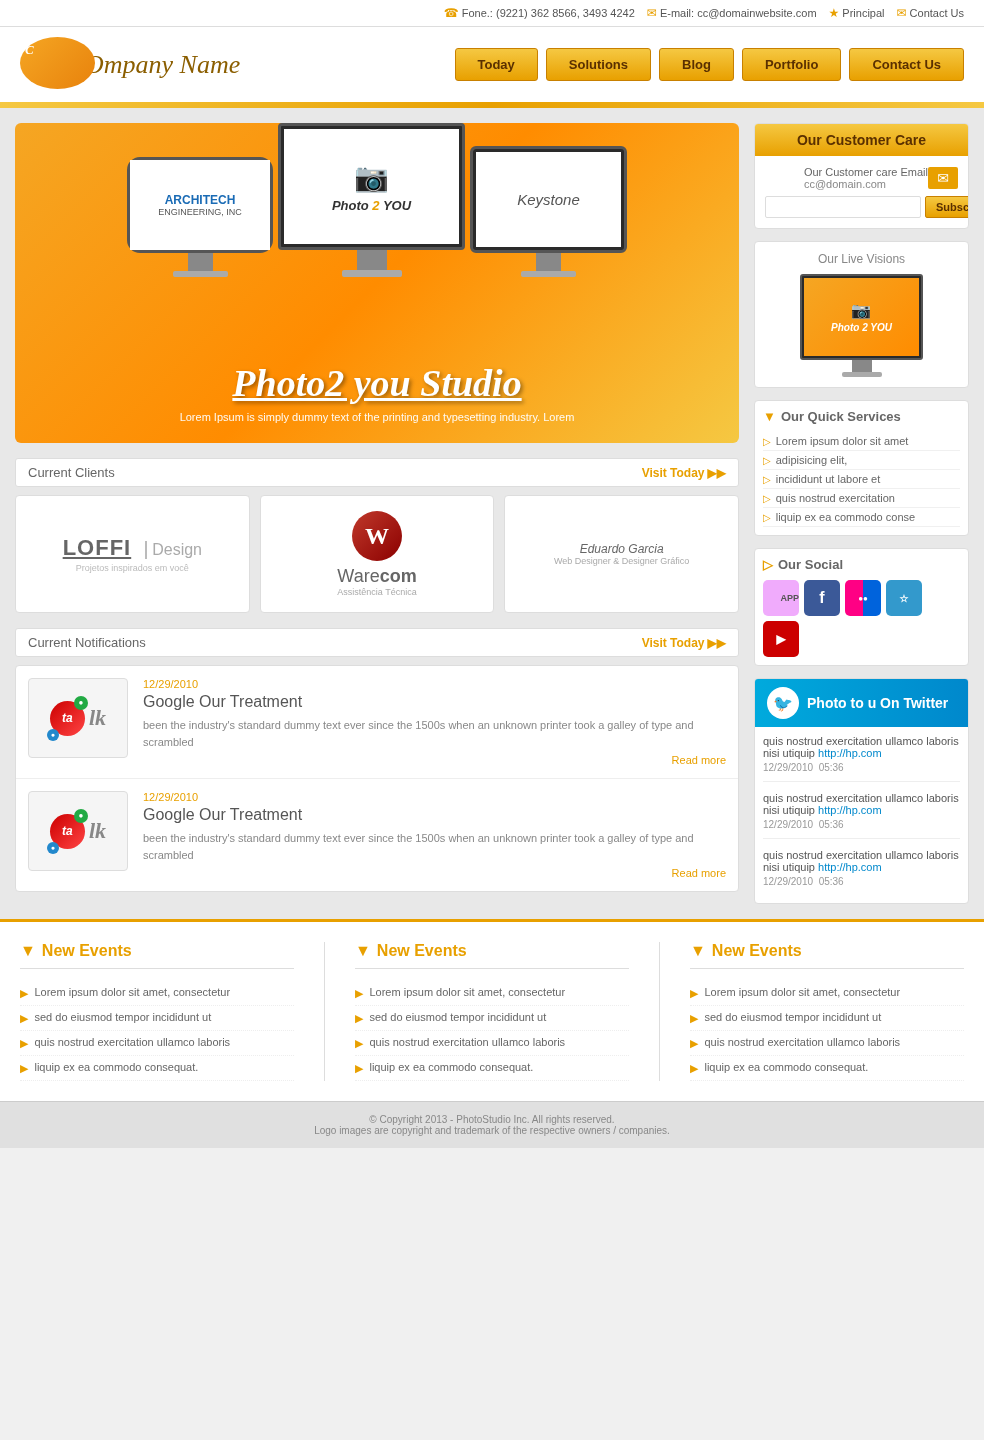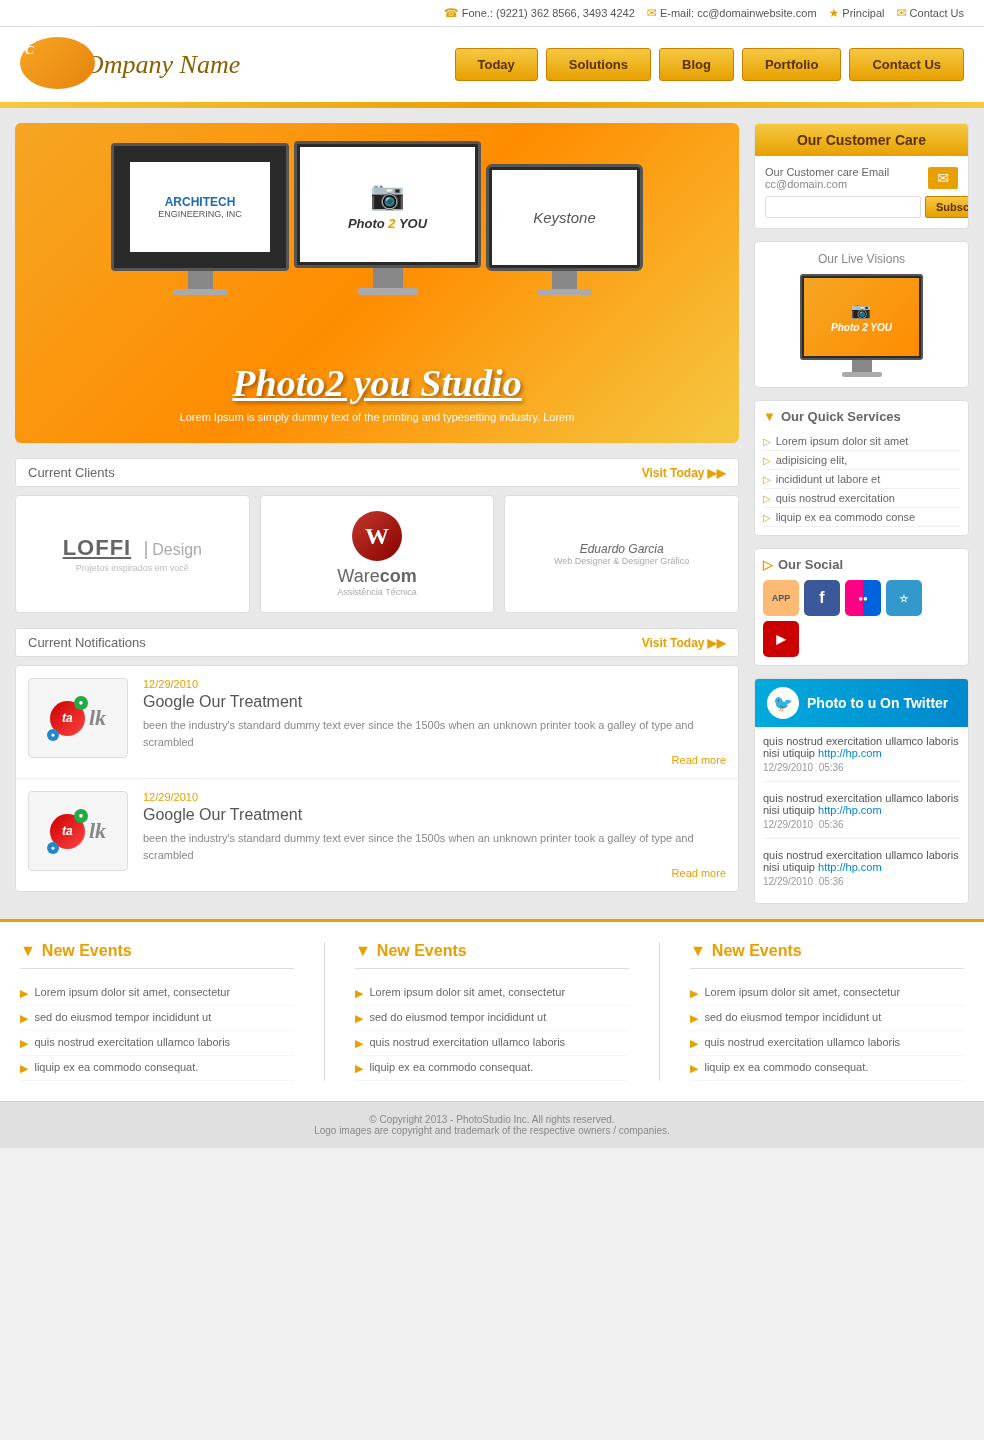--- a/index.html
+++ b/index.html
@@ -58,21 +58,21 @@
     .read-more { color: #e8a000; font-size: 11px; cursor: pointer; text-align: right; display: block; margin-top: 4px; }
 
     
     .sidebar { width: 215px; flex-shrink: 0; display: flex; flex-direction: column; gap: 12px; }
 
     .sidebar-box { background: #fff; border: 1px solid #ddd; border-radius: 4px; overflow: hidden; }
     .sidebar-header { background: linear-gradient(to bottom, #f5c842, #e8a000); padding: 8px 12px; font-size: 14px; color: #5a3000; font-weight: bold; text-align: center; }
 
     
     .customer-care-content { padding: 10px; }
-    .care-email-row { display: flex; align-items: center; justify-content: space-between; }
+    .care-email-row { display: flex; align-items: center; justify-content: flex-end; }
     .mail-icon-box { width: 30px; height: 22px; background: #e8a000; display: flex; align-items: center; justify-content: center; border-radius: 2px; }
     .subscribe-row { display: flex; gap: 4px; margin-top: 6px; }
     .subscribe-input { flex: 1; border: 1px solid #ddd; padding: 4px 6px; font-size: 11px; border-radius: 2px; }
     .subscribe-btn { background: linear-gradient(to bottom, #f5c842, #e8a000); border: 1px solid #c88000; padding: 4px 10px; font-size: 11px; color: #5a3000; font-weight: bold; cursor: pointer; border-radius: 2px; }
 
     
     .live-visions { padding: 10px; text-align: center; }
     .live-visions-title { font-size: 12px; color: #888; margin-bottom: 8px; }
 
     
@@ -80,21 +80,21 @@
     .qs-header { display: flex; align-items: center; gap: 5px; font-size: 13px; color: #666; margin-bottom: 8px; font-weight: bold; }
     .qs-arrow { color: #e8a000; }
     .qs-item { display: flex; align-items: center; gap: 5px; padding: 3px 0; font-size: 11px; color: #666; border-bottom: 1px solid #f0f0f0; }
     .qs-bullet { color: #e8a000; font-size: 10px; }
 
     
     .social-section { padding: 8px; }
     .social-header { display: flex; align-items: center; gap: 5px; font-size: 13px; color: #666; margin-bottom: 8px; font-weight: bold; }
     .social-icons { display: flex; gap: 5px; flex-wrap: wrap; }
     .social-icon { width: 36px; height: 36px; border-radius: 5px; display: flex; align-items: center; justify-content: center; font-size: 16px; font-weight: bold; cursor: pointer; }
-    .si-app { background: #fdba74; color: #555; font-size: 10px; }
+    .si-app { background: #f0abfc; color: #555; font-size: 10px; justify-content: flex-end; }
     .si-fb { background: #3b5998; color: #fff; }
     .si-flickr { background: #ff0084; color: #fff; font-size: 10px; }
     .si-yt { background: #cc0000; color: #fff; font-size: 10px; }
 
     
     .twitter-box { background: #fff; border: 1px solid #ddd; border-radius: 4px; overflow: hidden; }
     .twitter-header { background: linear-gradient(to right, #00aadd, #0088cc); padding: 8px 12px; display: flex; align-items: center; gap: 8px; }
     .twitter-bird { width: 32px; height: 32px; background: #fff; border-radius: 50%; display: flex; align-items: center; justify-content: center; font-size: 18px; color: #00aadd; }
     .twitter-title { font-size: 14px; color: #fff; font-weight: bold; }
     .twitter-content { padding: 8px; }
@@ -169,21 +169,21 @@
 
 <div class="main-area">
 
   <div class="content-left">
 
     <div class="hero-banner">
 
       <div style="display:flex; align-items:flex-end; justify-content:center; gap:5px; position:absolute; top:20px; left:50%; transform:translateX(-50%); width:100%;">
 
         <div style="display:flex; flex-direction:column; align-items:center;">
-          <div style="background:#2a2a2a; border-radius:4px; border:3px solid #555; padding:16px;">
+          <div style="background:#2a2a2a; border-radius:13px; border:3px solid #555; padding:0;">
             <div style="background:#fff; width:140px; height:90px; display:flex; align-items:center; justify-content:center;">
               <div class="architech-logo">
                 <div class="architech-top">ARCHITECH</div>
                 <div style="font-size:9px; color:#555;">ENGINEERING, INC</div>
               </div>
             </div>
           </div>
           <div style="width:25px; height:18px; background:#888; margin:0 auto;"></div>
           <div style="width:55px; height:6px; background:#aaa; border-radius:2px;"></div>
         </div>

